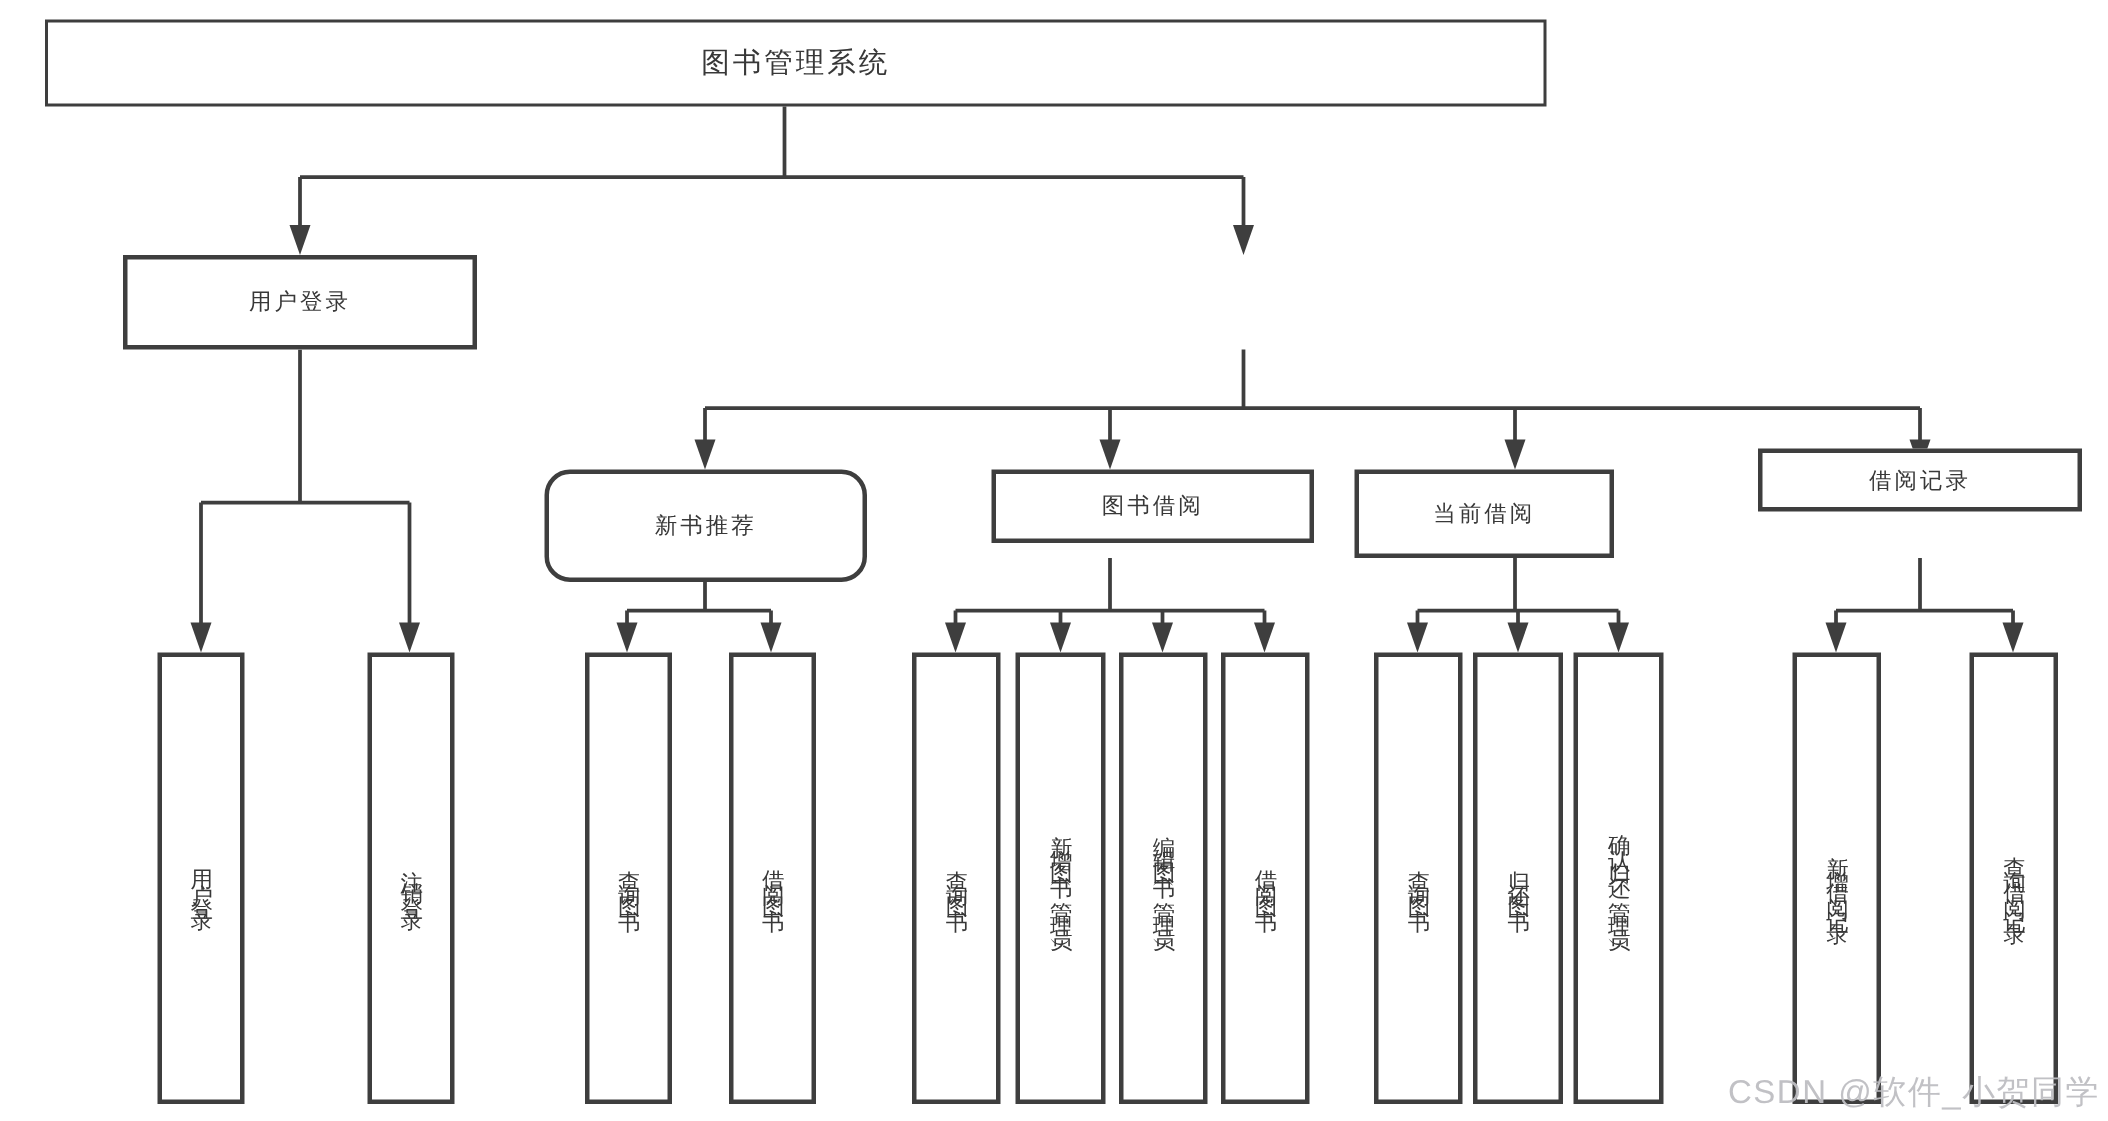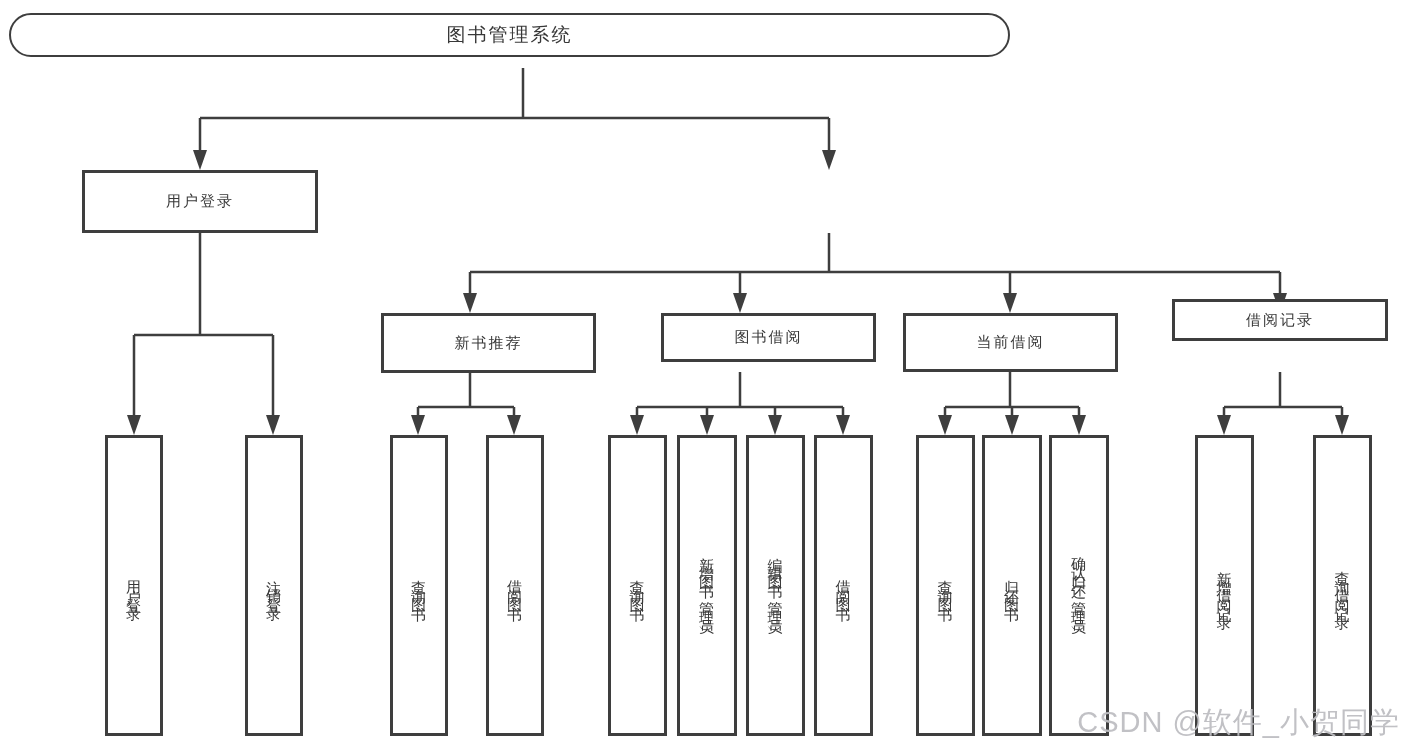--- a/index.html
+++ b/index.html
@@ -14,21 +14,21 @@
     border:3px solid #3e3e3e; display:flex; align-items:center; justify-content:center;
     font-size:15px; letter-spacing:2px; color:#383838; text-align:center;
   }
   .node.root { border-width:2px; font-size:19px; }
   .node.v span {
     writing-mode:vertical-rl; text-orientation:mixed;
     letter-spacing:9px; line-height:1; white-space:nowrap;
   }
   .watermark {
     position:absolute; right:5px; bottom:4px; z-index:5;
-    font-size:29px; letter-spacing:1px; color:rgba(190,190,194,0.95);
+    font-size:22px; letter-spacing:1px; color:rgba(190,190,194,0.95);
   }
 </style>
 </head>
 <body>
 
 <div class="canvas">
 
   <svg class="wires" width="1405" height="747" viewBox="0 0 1405 747" aria-hidden="true">
     <path fill="none" stroke="#3e3e3e" stroke-width="2.5" d="
       M523,68 V118 M200,118 H829 M200,118 V152 M829,118 V152
@@ -54,35 +54,35 @@
       <polygon points="768,415 782,415 775,435"></polygon>
       <polygon points="836,415 850,415 843,435"></polygon>
       <polygon points="938,415 952,415 945,435"></polygon>
       <polygon points="1005,415 1019,415 1012,435"></polygon>
       <polygon points="1072,415 1086,415 1079,435"></polygon>
       <polygon points="1217,415 1231,415 1224,435"></polygon>
       <polygon points="1335,415 1349,415 1342,435"></polygon>
     </g>
   </svg>
 
-  <div class="node root" style="left:9px;top:13px;width:1001px;height:44px;border-radius:22px;">
+  <div class="node root" style="left:30px;top:13px;width:1001px;height:58px;">
     <span>图书管理系统</span>
   </div>
 
   <div class="node" style="left:82px;top:170px;width:236px;height:63px;">
     <span>用户登录</span>
   </div>
 
-  <div class="node" style="left:381px;top:313px;width:215px;height:60px;">
+  <div class="node" style="left:363px;top:313px;width:215px;height:75px;border-radius:17px;">
     <span>新书推荐</span>
   </div>
   <div class="node" style="left:661px;top:313px;width:215px;height:49px;justify-content:center;">
     <span>图书借阅</span>
   </div>
-  <div class="node" style="left:903px;top:313px;width:215px;height:59px;">
+  <div class="node" style="left:903px;top:313px;width:173px;height:59px;">
     <span>当前借阅</span>
   </div>
   <div class="node" style="left:1172px;top:299px;width:216px;height:42px;">
     <span>借阅记录</span>
   </div>
 
   <div class="node v" style="left:105px;top:435px;width:58px;height:301px;">
     <span>用户登录</span>
   </div>
   <div class="node v" style="left:245px;top:435px;width:58px;height:301px;">

